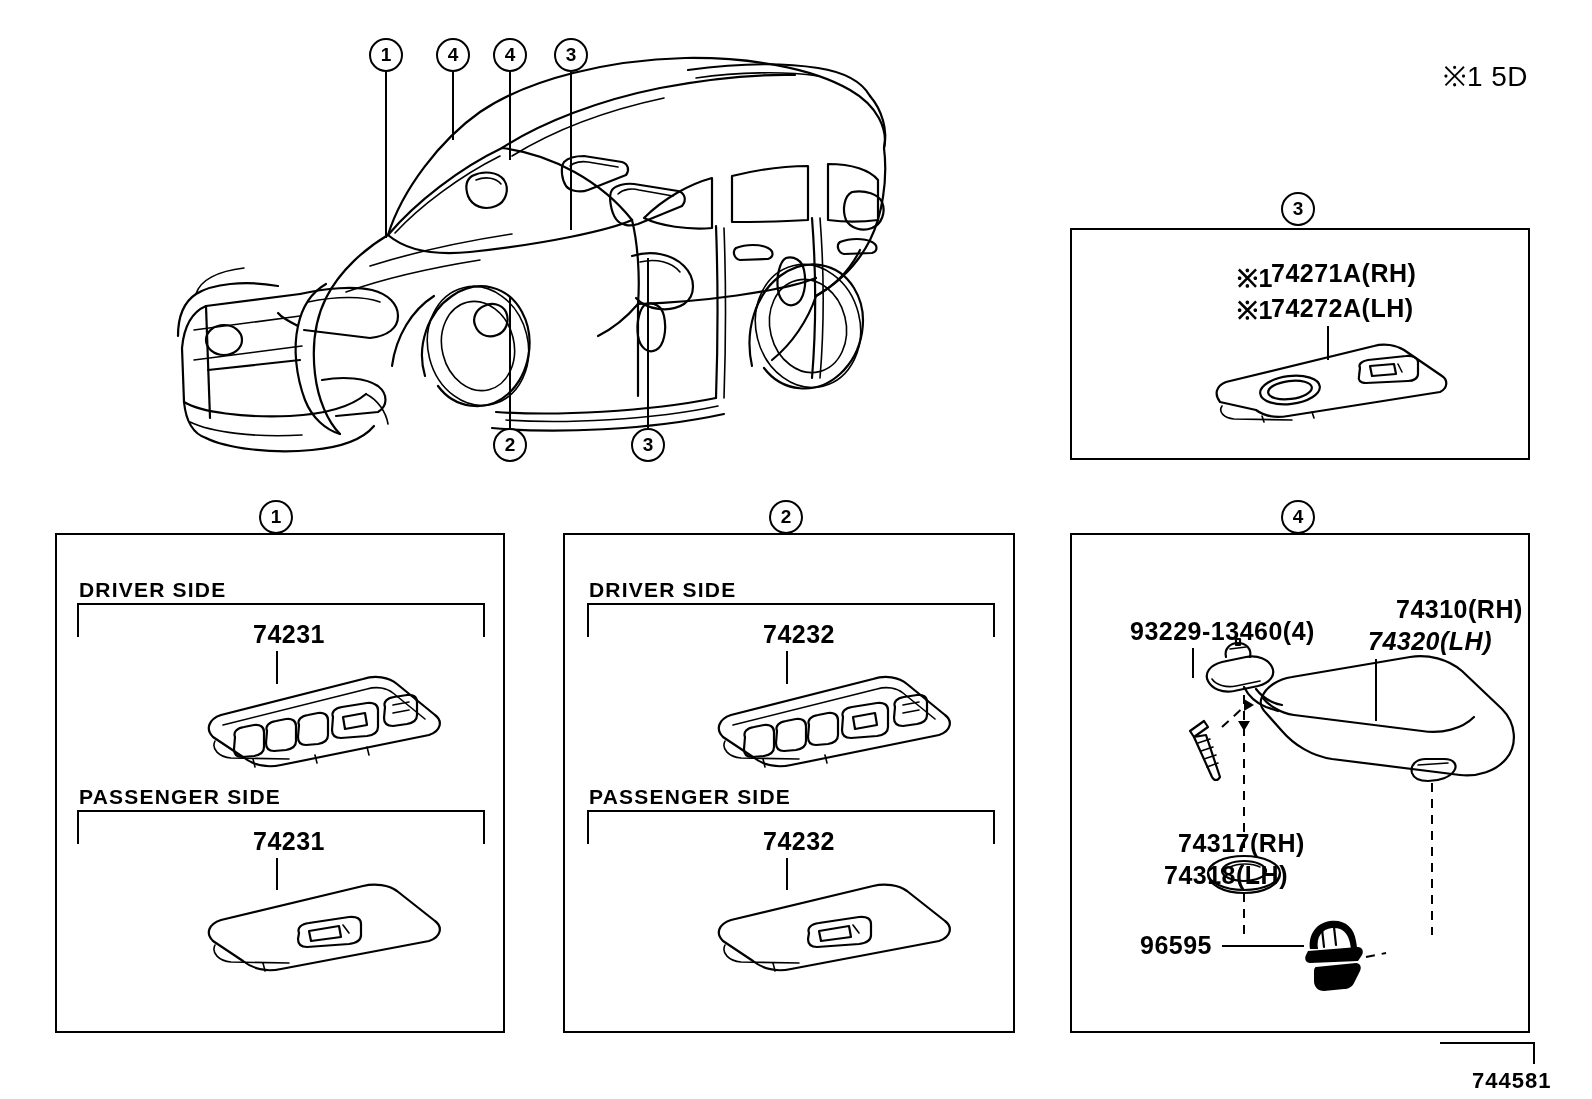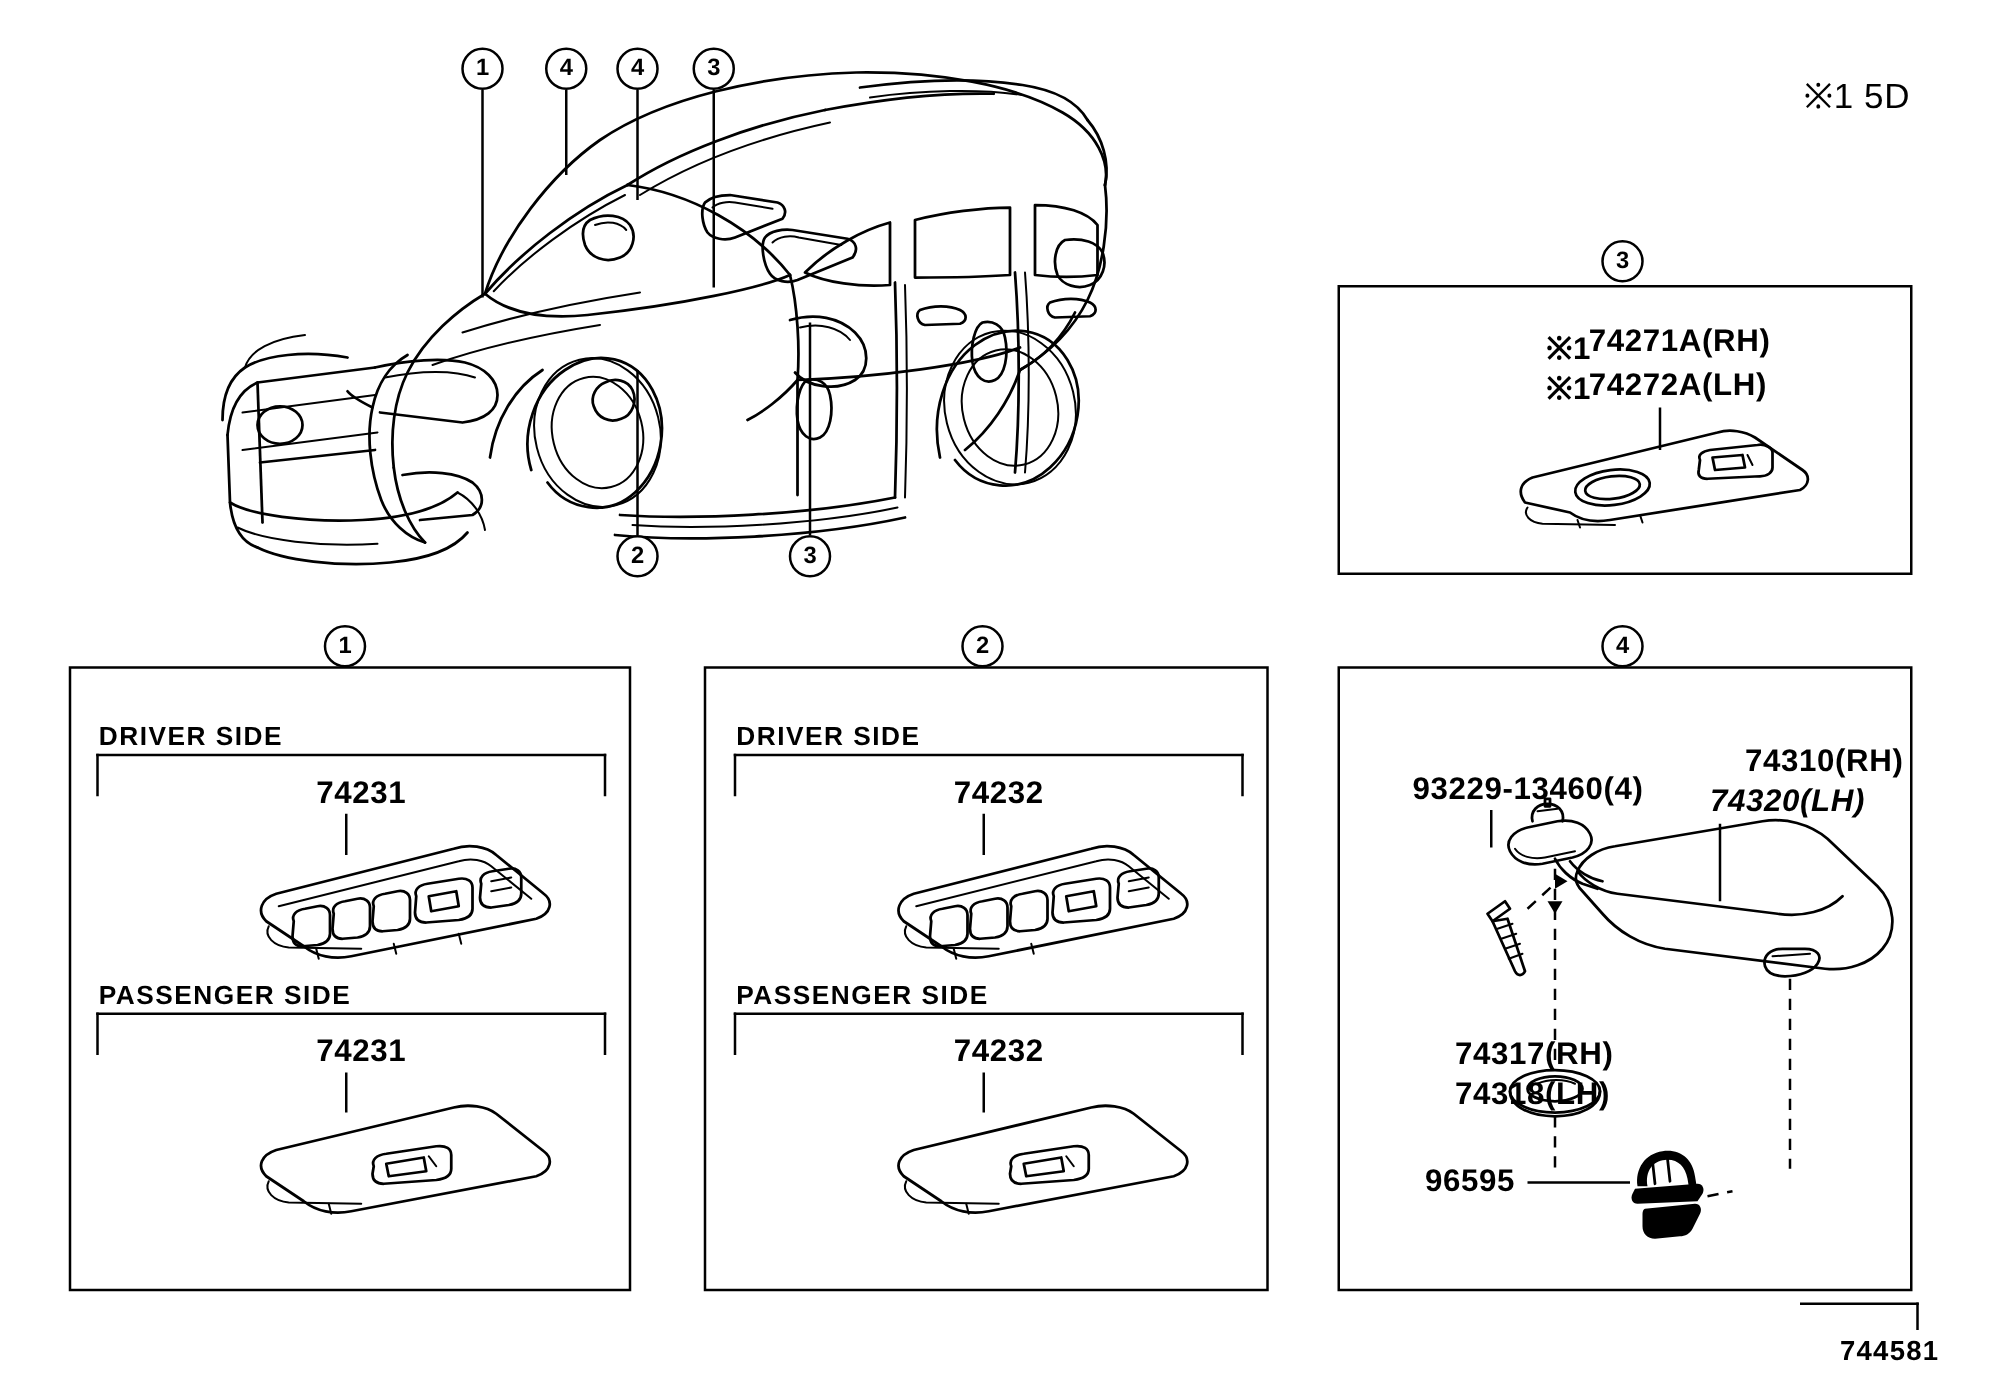--- a/index.html
+++ b/index.html
@@ -434,21 +434,21 @@
 
         <path class="ln-dash" d="M62 60 L62 216"></path>
         <path class="fl" d="M56 86 L68 86 L62 96 Z"></path>
 
         <path class="ln-dash" d="M62 258 L62 300"></path>
 
         <path class="ln-dash" d="M250 148 L250 300"></path>
       </svg>
     </div>
 
-    <div class="label partno" style="left:92px; top:294px;">74317(RH)</div>
+    <div class="label partno" style="left:106px; top:294px;">74317(RH)</div>
     <div class="label partno" style="left:92px; top:326px;text-align:right;">74318(LH)</div>
 
     <div class="label partno" style="left:68px; top:396px;">96595</div>
     <div class="hline" style="left:150px; top:410px; width:82px;"></div>
 
     <div class="abs" style="left:228px; top:378px; width:90px; height:82px;">
       <svg width="90" height="82" viewBox="0 0 90 82">
         <path class="fl" d="M10 36 C8 22 16 10 30 8 C44 6 54 14 56 28 L58 40 L52 42 L50 30
                             C48 20 42 14 32 15 C22 16 16 24 18 36 Z"></path>
         <path class="fl" d="M8 38 L58 34 C62 34 64 38 62 42 L58 48 L10 50 C6 50 4 46 6 42 Z"></path>

